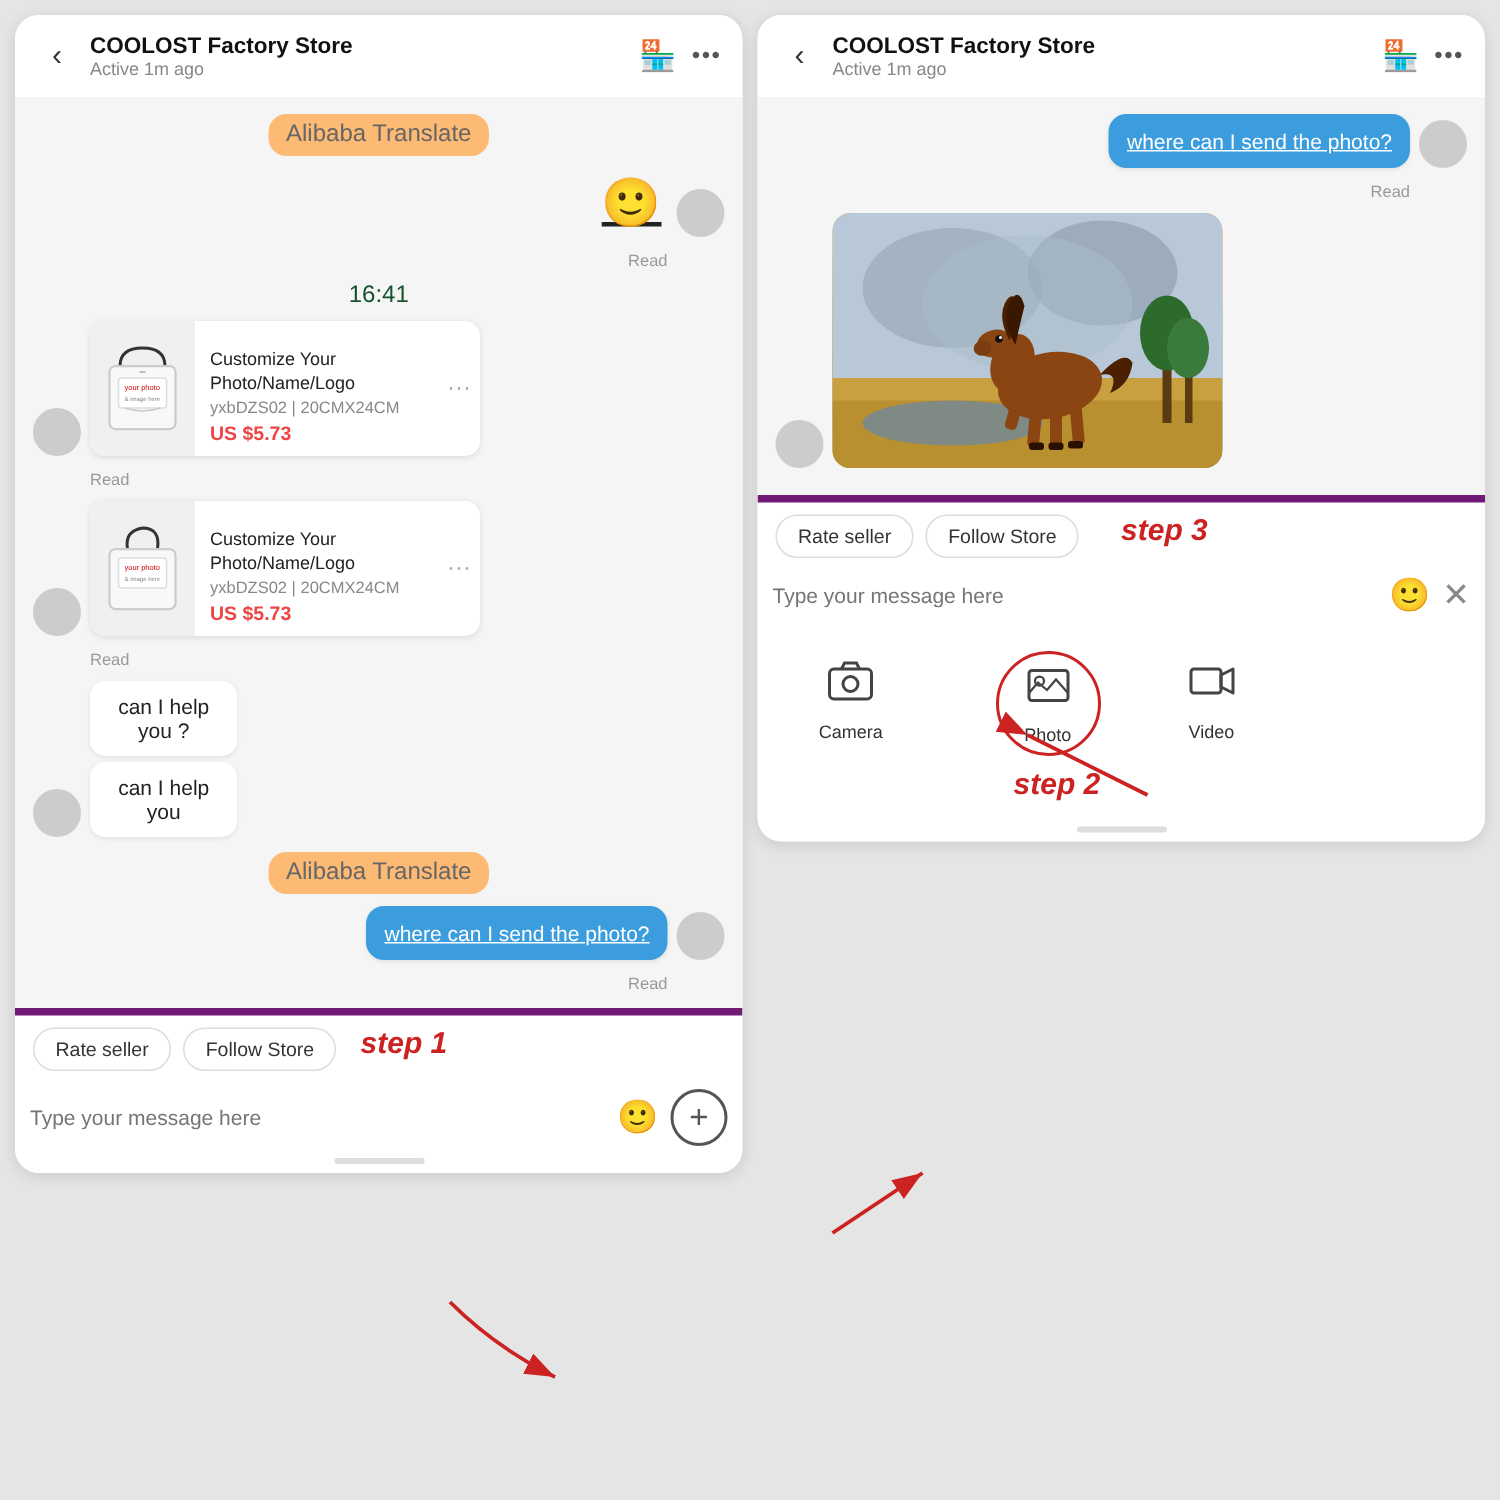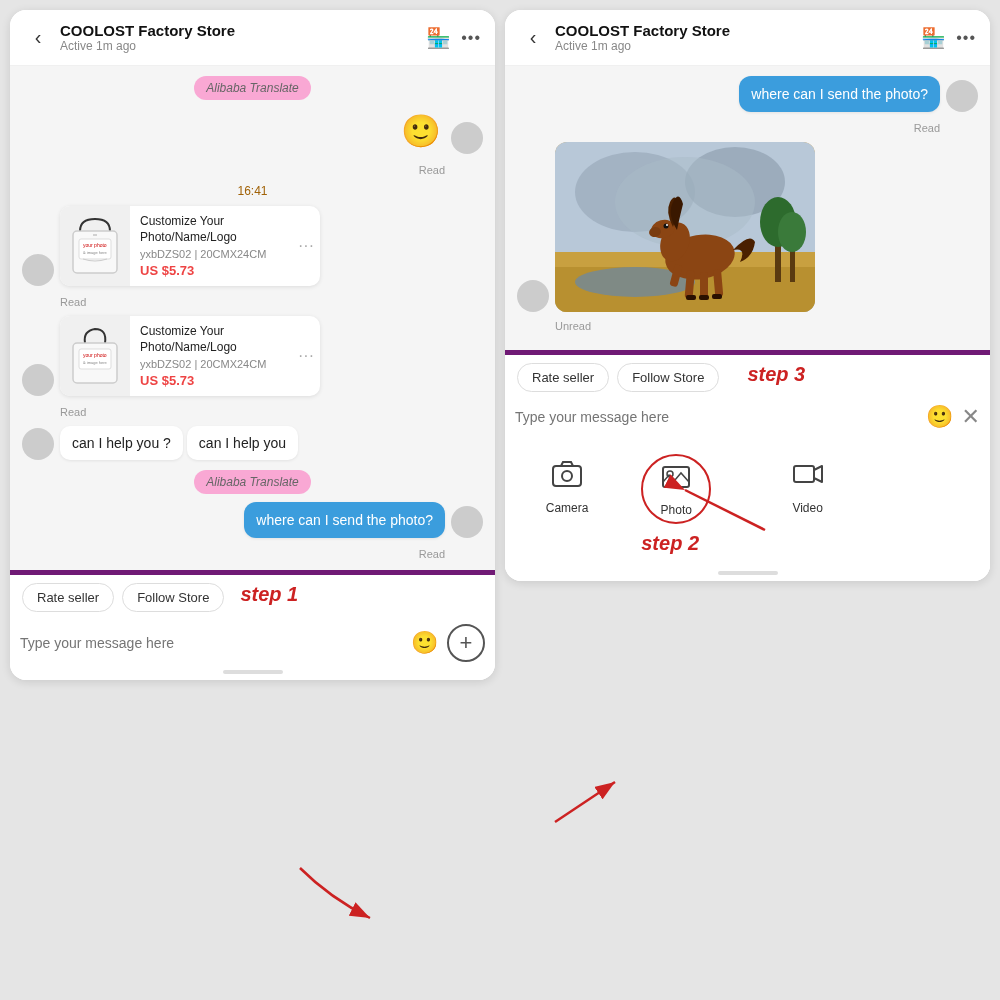--- a/index.html
+++ b/index.html
@@ -72,27 +72,26 @@
     .chat-area {
       flex: 1;
       overflow-y: auto;
       padding: 10px 12px;
       background: #f5f5f5;
       display: flex;
       flex-direction: column;
       gap: 8px;
     }
     .translate-bar {
-      background: #f9a8d4;
+      background: #fdba74;
       border-radius: 12px;
       padding: 5px 12px;
-      font-size: 12px;
+      font-size: 16px;
       color: #666;
       align-self: center;
-      font-style: italic;
     }
     .msg-row {
       display: flex;
       align-items: flex-end;
       gap: 6px;
     }
     .msg-row.right {
       flex-direction: row-reverse;
     }
     .avatar {
@@ -108,20 +107,21 @@
       color: #fff;
     }
     .msg-bubble {
       background: #fff;
       border-radius: 12px;
       padding: 10px 12px;
       font-size: 14px;
       color: #222;
       max-width: 70%;
       box-shadow: 0 1px 3px rgba(0,0,0,0.08);
+      text-decoration: underline;
     }
     .msg-bubble.blue-bg {
       background: #3b9ddd;
       color: #fff;
     }
     .msg-bubble.emoji {
       background: transparent;
       box-shadow: none;
       font-size: 32px;
       padding: 4px;
@@ -132,22 +132,22 @@
       text-align: right;
       margin-top: 2px;
       margin-right: 38px;
     }
     .read-label.left-read {
       text-align: left;
       margin-left: 38px;
       margin-right: 0;
     }
     .timestamp {
-      font-size: 12px;
-      color: #a16207;
+      font-size: 16px;
+      color: #14532d;
       text-align: left;
       align-self: center;
     }
     
     .product-card {
       background: #fff;
       border-radius: 10px;
       overflow: hidden;
       display: flex;
       align-items: stretch;
@@ -164,20 +164,21 @@
       overflow: hidden;
     }
     .bag-svg {
       width: 60px;
       height: 70px;
     }
     .product-info {
       padding: 8px 10px;
       flex: 1;
       font-size: 12px;
+      margin-top: 10px;
     }
     .product-info .title {
       font-size: 12px;
       color: #222;
       margin-bottom: 3px;
       line-height: 1.3;
     }
     .product-info .sku {
       color: #888;
       font-size: 11px;
@@ -191,22 +192,23 @@
     .product-more {
       display: flex;
       align-items: center;
       padding: 4px 6px;
       color: #aaa;
       font-size: 16px;
     }
     
     .helper-messages {
       display: flex;
-      flex-direction: row;
+      flex-direction: column;
       gap: 4px;
+      text-align: center;
     }
     .helper-msg {
       background: #fff;
       border-radius: 10px;
       padding: 9px 12px;
       font-size: 14px;
       color: #222;
       max-width: 80%;
       box-shadow: 0 1px 3px rgba(0,0,0,0.08);
     }
@@ -542,21 +544,20 @@
                 <rect x="144" y="153" width="10" height="5" rx="2" fill="#2a1000"></rect>
                 <rect x="157" y="152" width="10" height="5" rx="2" fill="#2a1000"></rect>
 
                 <rect x="220" y="90" width="6" height="50" fill="#5a3a10"></rect>
                 <ellipse cx="223" cy="80" rx="18" ry="25" fill="#2d6b2d"></ellipse>
                 <rect x="235" y="100" width="5" height="40" fill="#5a3a10"></rect>
                 <ellipse cx="237" cy="90" rx="14" ry="20" fill="#3a7a3a"></ellipse>
               </svg>
             </div>
           </div>
-          <div class="unread-label">Unread</div>
 
           <div style="flex:1;"></div>
         </div>
 
         <div class="bottom-bar">
           <div class="action-buttons">
             <button class="action-btn">Rate seller</button>
             <button class="action-btn">Follow Store</button>
 
             <span class="step-label" style="margin-left:20px;text-align:right;">step 3</span>
@@ -573,21 +574,21 @@
               <span class="media-icon">
                 <svg width="32" height="32" viewBox="0 0 32 32" fill="none">
                   <rect x="2" y="8" width="28" height="20" rx="3" stroke="#444" stroke-width="2" fill="none"></rect>
                   <circle cx="16" cy="18" r="5" stroke="#444" stroke-width="2" fill="none"></circle>
                   <path d="M10 8 L12 4 L20 4 L22 8" stroke="#444" stroke-width="2" fill="none"></path>
                 </svg>
               </span>
               <span class="media-label">Camera</span>
             </div>
 
-            <div style="display:flex;flex-direction:column;align-items:flex-start;gap:4px;padding:4px;">
+            <div style="display:flex;flex-direction:column;align-items:flex-end;gap:4px;padding:4px;">
               <div class="circle-highlight">
                 <span class="media-icon">
                   <svg width="30" height="30" viewBox="0 0 30 30" fill="none">
                     <rect x="2" y="5" width="26" height="20" rx="2" stroke="#444" stroke-width="2" fill="none"></rect>
                     <path d="M2 20 L8 13 L14 18 L20 11 L28 20" stroke="#444" stroke-width="1.5" fill="none"></path>
                     <circle cx="9" cy="12" r="3" fill="none" stroke="#444" stroke-width="1.5"></circle>
                   </svg>
                 </span>
                 <span class="media-label">Photo</span>
               </div>

